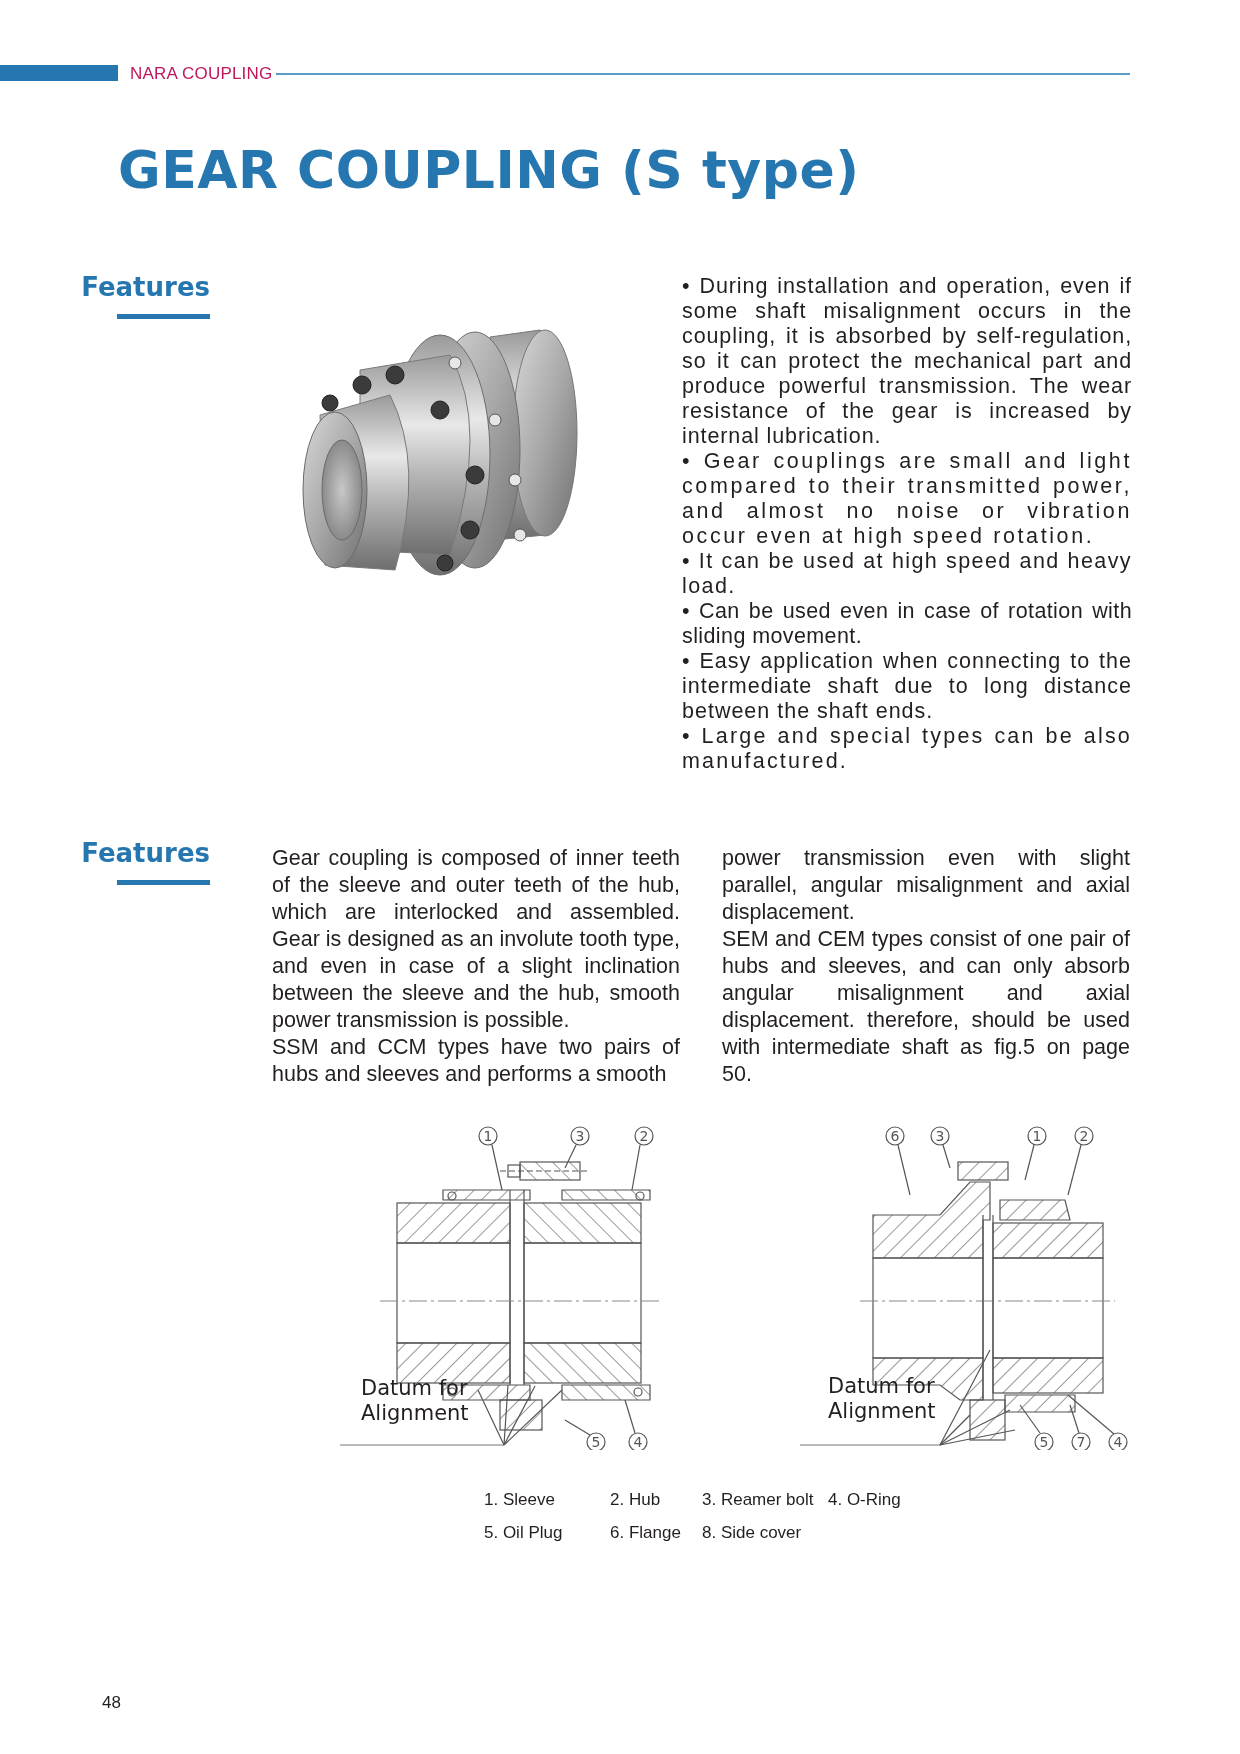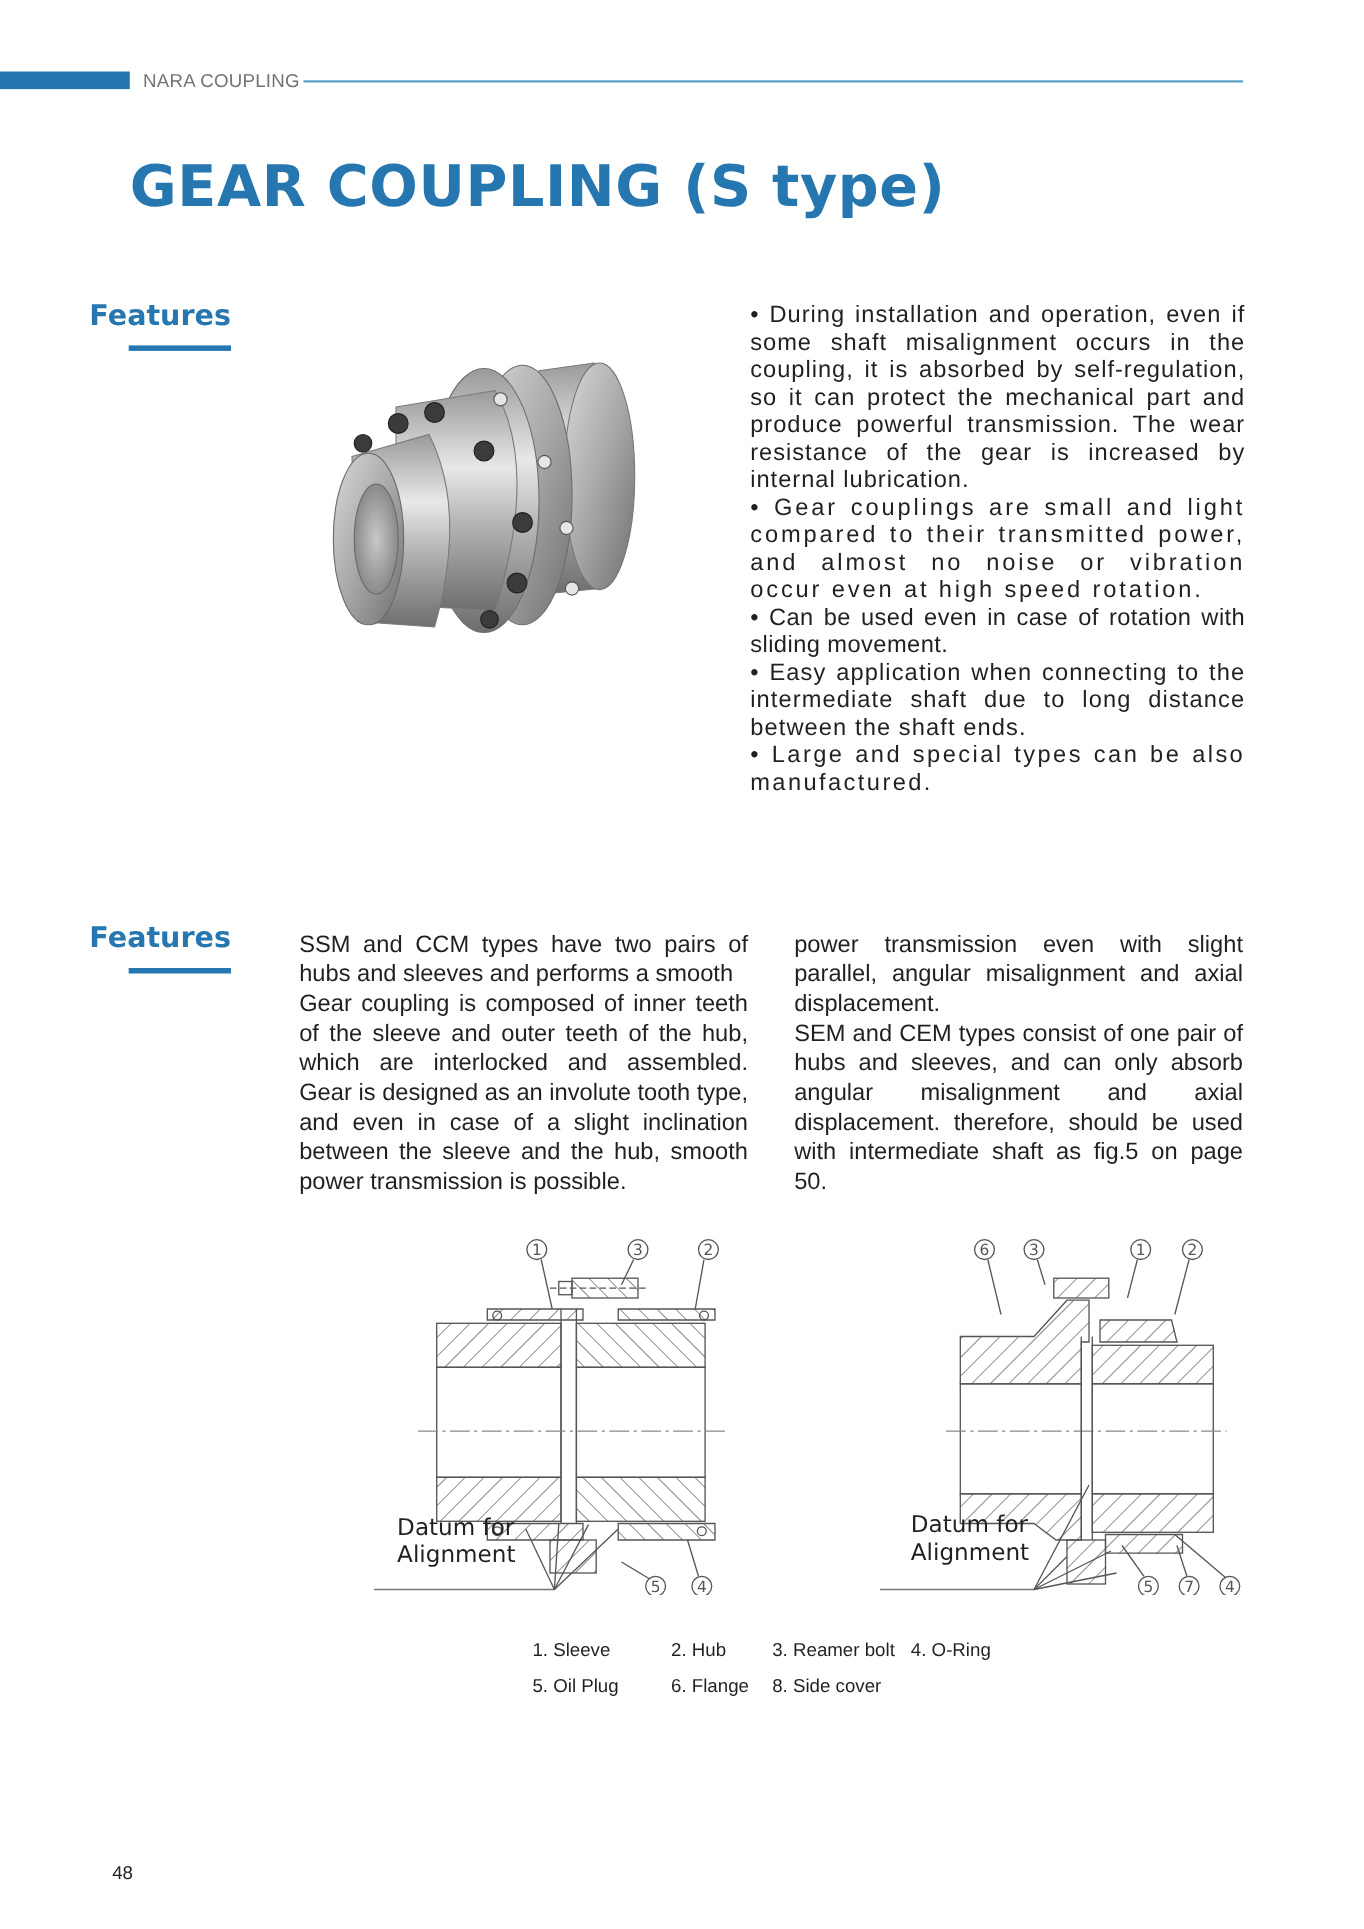--- a/index.html
+++ b/index.html
@@ -1,21 +1,21 @@
 <!DOCTYPE html>
 <html><head>
 <meta charset="utf-8">
 <style>
   html, body { margin: 0; padding: 0; background: #ffffff; }
   body {
     width: 1240px; height: 1754px; position: relative; overflow: hidden;
     font-family: "Liberation Sans", "DejaVu Sans", sans-serif; color: #231f20;
   }
   .hdr-bar { position: absolute; left: 0; top: 65px; width: 118px; height: 16px; background: #2677b0; }
-  .hdr-text { position: absolute; left: 130px; top: 64px; font-size: 17px; color: #737373; letter-spacing: 0.2px; }
+  .hdr-text { position: absolute; left: 130px; top: 64px; font-size: 17px; color: #be185d; letter-spacing: 0.2px; }
   .hdr-line { position: absolute; left: 276px; top: 73px; width: 854px; height: 2px; background: #5b9bc7; }
 
   .page-title {
     position: absolute; left: 118px; top: 140px; margin: 0;
     font-size: 52px; font-weight: bold; color: #2677b0; letter-spacing: 0.5px;
     font-family: "DejaVu Sans", sans-serif;
   }
 
   .sec-label {
     position: absolute; font-size: 26px; font-weight: bold; color: #2677b0;
@@ -110,31 +110,32 @@
         <circle cx="195" cy="95" r="6"></circle>
       <circle cx="215" cy="155" r="6"></circle>
         <circle cx="220" cy="210" r="6"></circle>
     </g>
   </svg>
 </div>
 
 <div class="feat-text">
   <p style="letter-spacing:0.9px;">• During installation and operation, even if some shaft misalignment occurs in the coupling, it is absorbed by self-regulation, so it can protect the mechanical part and produce powerful transmission. The wear resistance of the gear is increased by internal lubrication.</p>
   <p style="letter-spacing:2.6px;">• Gear couplings are small and light compared to their transmitted power, and almost no noise or vibration occur even at high speed rotation.</p>
+  <p style="letter-spacing:1.4px;">• It can be used at high speed and heavy load.</p>
   <p style="letter-spacing:0.4px;">• Can be used even in case of rotation with sliding movement.</p>
   <p style="letter-spacing:1.0px;">• Easy application when connecting to the intermediate shaft due to long distance between the shaft ends.</p>
   <p style="letter-spacing:2.2px;">• Large and special types can be also manufactured.</p>
 </div>
 
 <div class="sec-label" style="left:10px; top:838px;">Features</div>
 <div class="sec-underline" style="left:117px; top:880px;"></div>
 
 <div class="struct-col" style="left:272px;">
+  <p>Gear coupling is composed of inner teeth of the sleeve and outer teeth of the hub, which are interlocked and assembled. Gear is designed as an involute tooth type, and even in case of a slight inclination between the sleeve and the hub, smooth power transmission is possible.</p>
   <p>SSM and CCM types have two pairs of hubs and sleeves and performs a smooth</p>
-  <p>Gear coupling is composed of inner teeth of the sleeve and outer teeth of the hub, which are interlocked and assembled. Gear is designed as an involute tooth type, and even in case of a slight inclination between the sleeve and the hub, smooth power transmission is possible.</p>
 </div>
 <div class="struct-col" style="left:722px;">
   <p>power transmission even with slight parallel, angular misalignment and axial displacement.</p>
   <p>SEM and CEM types consist of one pair of hubs and sleeves, and can only absorb angular misalignment and axial displacement. therefore, should be used with intermediate shaft as fig.5 on page 50.</p>
 </div>
 
 <div class="diagram" style="left:340px; top:1120px; width:360px; height:330px;">
   <svg width="360" height="330" viewBox="0 0 360 330">
     <defs>
       <pattern id="hatchL" width="12" height="12" patternUnits="userSpaceOnUse" patternTransform="rotate(45)">

